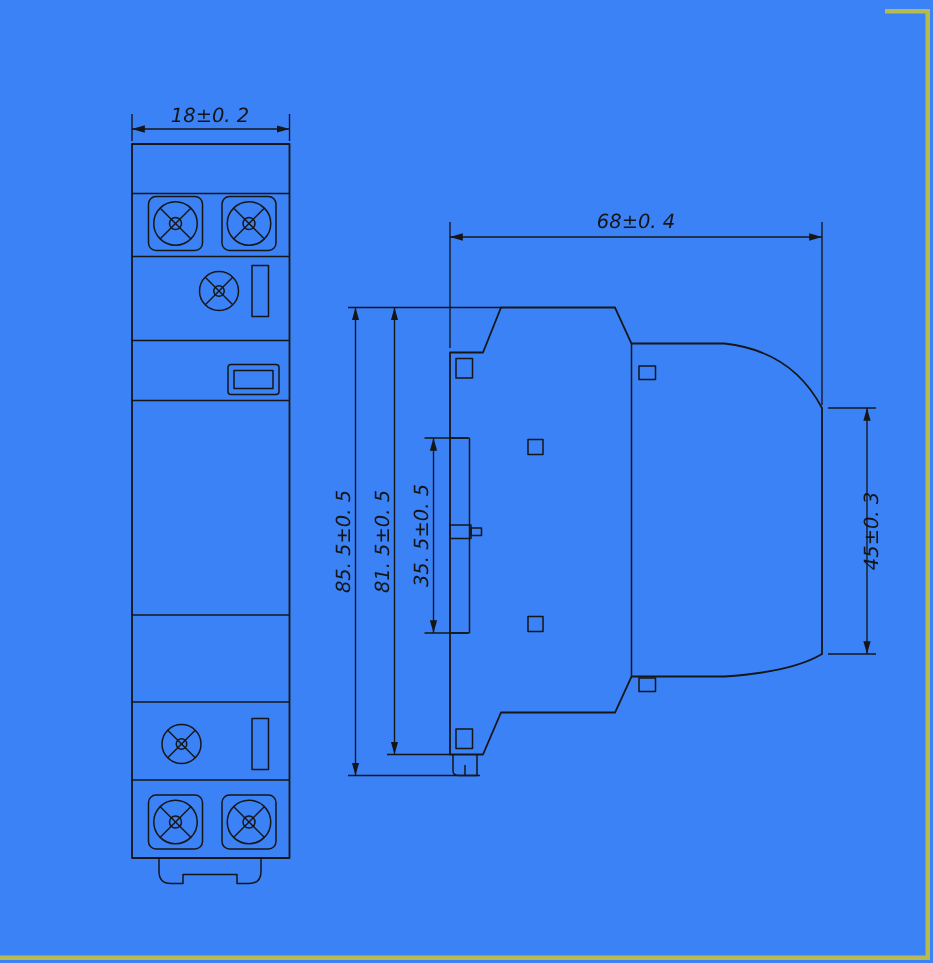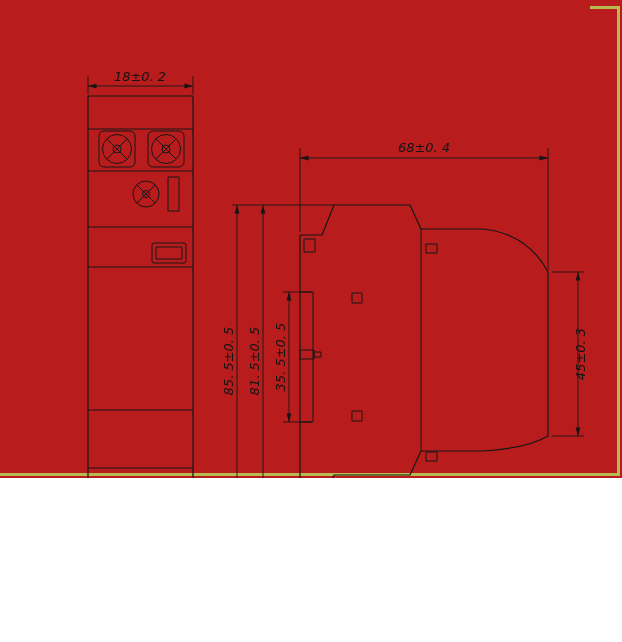--- a/index.html
+++ b/index.html
@@ -1,20 +1,20 @@
 <!DOCTYPE html>
 <html><head>
 <meta charset="utf-8">
 <style>
   html, body { margin: 0; padding: 0; background: #ffffff; }
   .page {
     position: relative;
     width: 622px;
-    height: 478px;
-    background: #b91c1c;
+    height: 642px;
+    background: #3b82f6;
     overflow: hidden;
     font-family: "DejaVu Sans", sans-serif;
   }
   .frame-right  { position: absolute; top: 6px; right: 2px; bottom: 2px; width: 3px; border-top-right-radius: 3px; }
   .frame-bottom { position: absolute; left: 0; right: 2px; bottom: 2px; height: 3px; }
   .frame-top    { position: absolute; top: 6px; right: 2px; width: 30px; height: 3px; }
   svg { position: absolute; left: 0; top: 0; }
   .ol   { fill: none; stroke: #161616; stroke-width: 1.2; stroke-linejoin: round; }
   .ol2  { fill: none; stroke: #161616; stroke-width: 1; stroke-linejoin: round; }
   .dim  { stroke: #161616; stroke-width: 0.9; fill: none; }

